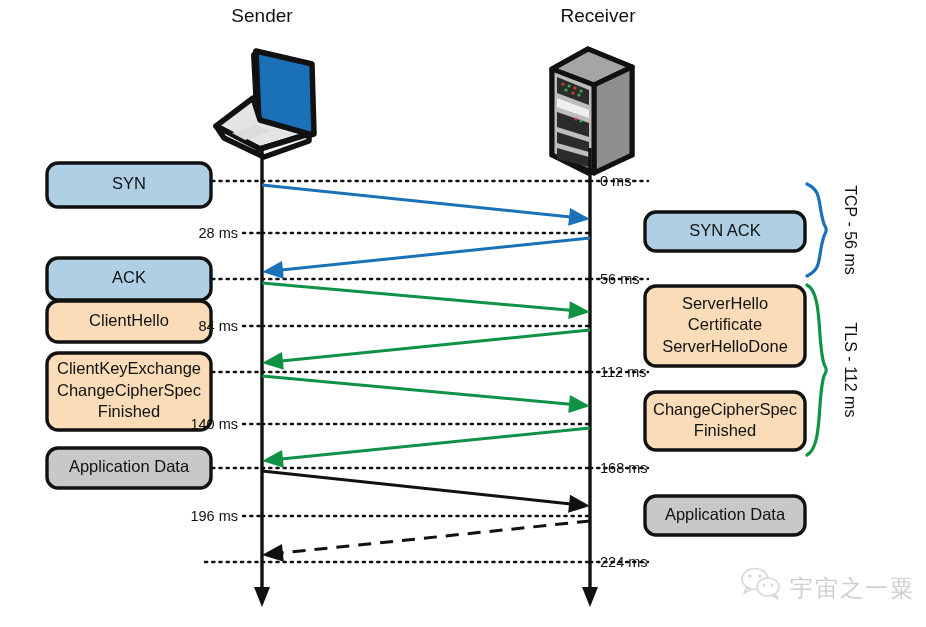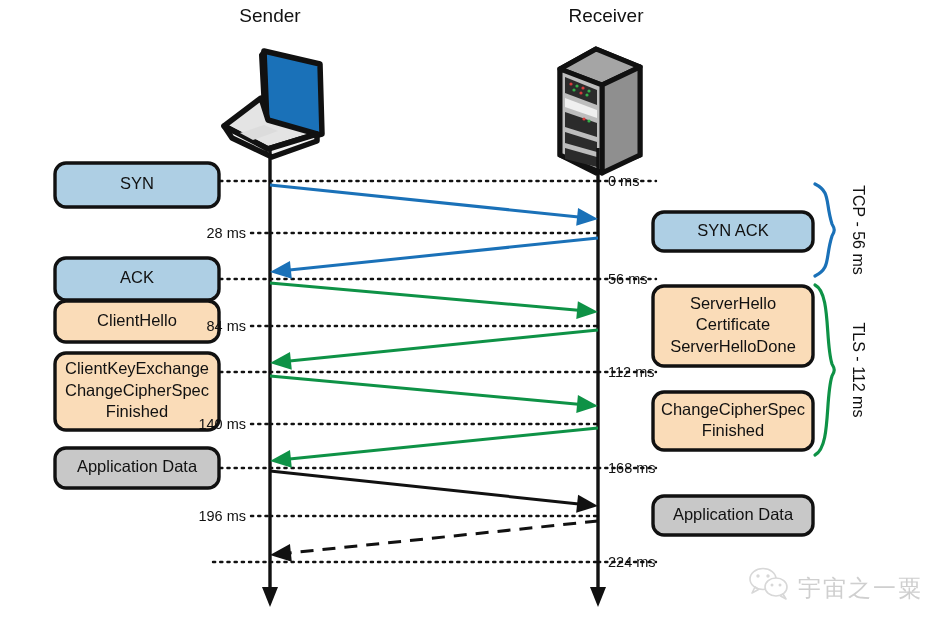--- a/index.html
+++ b/index.html
@@ -13,21 +13,20 @@
     font-family: "Liberation Sans", sans-serif;
     overflow: hidden;
     position: relative;
   }
   #diagram-root {
     position: absolute;
     left: 0;
     top: 0;
     width: 832px;
     height: 627px;
-    margin-left: 8px;
   }
   svg { display: block; }
   .endpoint-label {
     font-family: "Liberation Sans", sans-serif;
     font-size: 19px;
     fill: #111111;
     text-anchor: middle;
   }
   .msg-label {
     font-family: "Liberation Sans", sans-serif;

